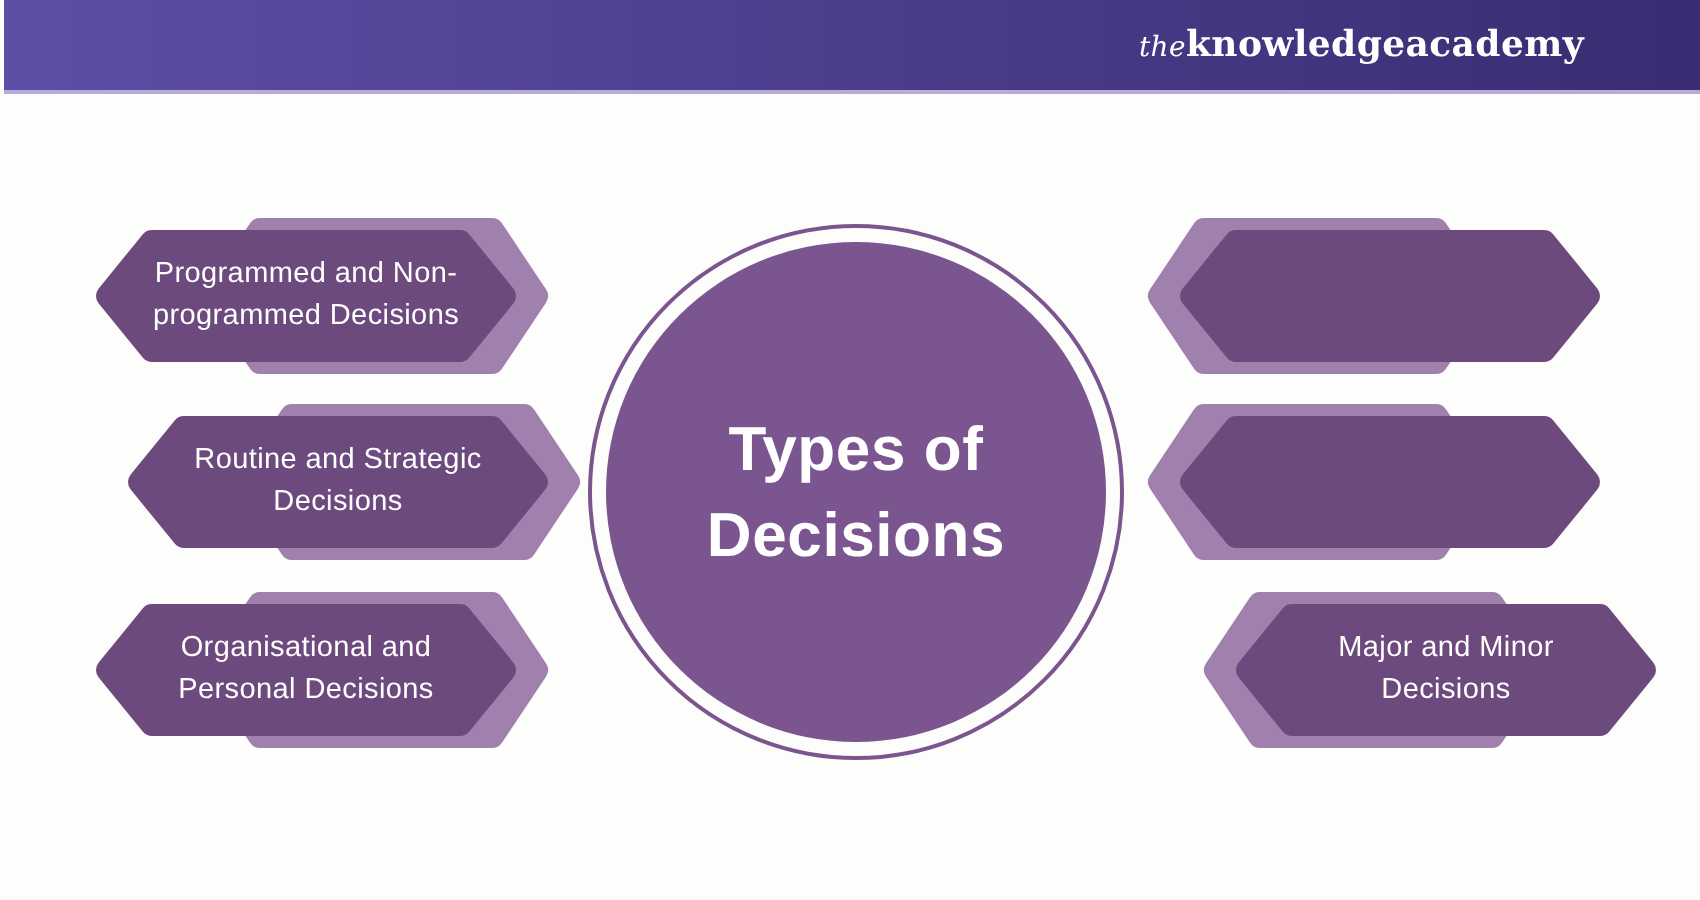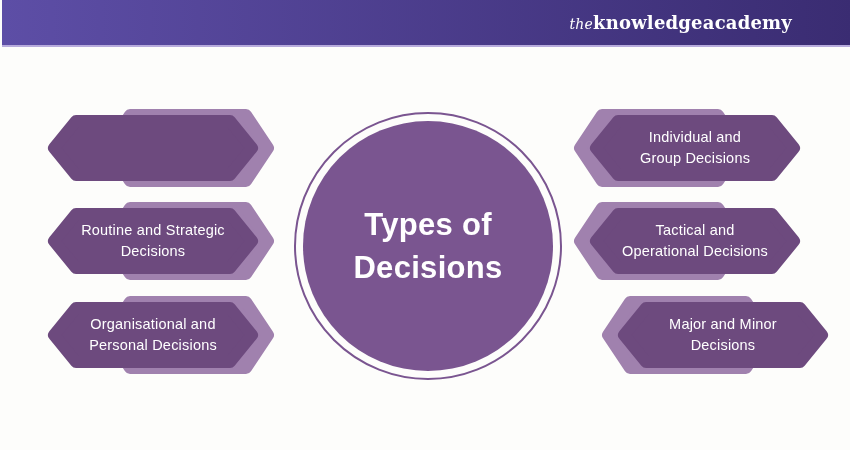--- a/index.html
+++ b/index.html
@@ -65,21 +65,21 @@
     position:absolute;top:7px;height:66px;width:182px;
     display:flex;align-items:center;justify-content:center;
     color:var(--text-light,#fff);
     font-size:14.5px;font-weight:500;line-height:1.45;
     text-align:center;white-space:pre-line;letter-spacing:.2px;
   }
   .hex-item.left .hex-label{left:14px;}
   .hex-item.right .hex-label{left:30px;}
   
   .pos-l1{left:48px;top:108px;}
-  .pos-l2{left:48px;top:201px;}
+  .pos-l2{left:64px;top:201px;}
   .pos-l3{left:48px;top:295px;}
   .pos-r1{left:574px;top:108px;}
   .pos-r2{left:574px;top:201px;}
   .pos-r3{left:602px;top:295px;}
 </style>
 </head>
 <body>
 
 <div class="header">
   <div class="logo">
@@ -92,20 +92,22 @@
     <div class="circle-title">Types of
 Decisions</div>
   </div>
 </div>
 
 <div class="hex-item left pos-l1">
   <svg width="226" height="80" viewBox="0 0 226 80">
     <path class="hex-light-shape" d="M60 40 L82 7 L198 7 L220 40 L198 73 L82 73 Z"></path>
     <path class="hex-dark-shape" d="M6 40 L28 13 L182 13 L204 40 L182 67 L28 67 Z"></path>
   </svg>
+  <div class="hex-label">Programmed and Non-
+programmed Decisions</div>
 </div>
 
 <div class="hex-item left pos-l2">
   <svg width="226" height="80" viewBox="0 0 226 80">
     <path class="hex-light-shape" d="M60 40 L82 7 L198 7 L220 40 L198 73 L82 73 Z"></path>
     <path class="hex-dark-shape" d="M6 40 L28 13 L182 13 L204 40 L182 67 L28 67 Z"></path>
   </svg>
   <div class="hex-label">Routine and Strategic
 Decisions</div>
 </div>
@@ -119,33 +121,29 @@
 Personal Decisions</div>
 </div>
 
 <div class="hex-item right pos-r1">
   <svg width="226" height="80" viewBox="0 0 226 80">
     <g transform="translate(226 0) scale(-1 1)">
       <path class="hex-light-shape" d="M60 40 L82 7 L198 7 L220 40 L198 73 L82 73 Z"></path>
       <path class="hex-dark-shape" d="M6 40 L28 13 L182 13 L204 40 L182 67 L28 67 Z"></path>
     </g>
   </svg>
-  <div class="hex-label">Individual and
-Group Decisions</div>
 </div>
 
 <div class="hex-item right pos-r2">
   <svg width="226" height="80" viewBox="0 0 226 80">
     <g transform="translate(226 0) scale(-1 1)">
       <path class="hex-light-shape" d="M60 40 L82 7 L198 7 L220 40 L198 73 L82 73 Z"></path>
       <path class="hex-dark-shape" d="M6 40 L28 13 L182 13 L204 40 L182 67 L28 67 Z"></path>
     </g>
   </svg>
-  <div class="hex-label">Tactical and
-Operational Decisions</div>
 </div>
 
 <div class="hex-item right pos-r3">
   <svg width="226" height="80" viewBox="0 0 226 80">
     <g transform="translate(226 0) scale(-1 1)">
       <path class="hex-light-shape" d="M60 40 L82 7 L198 7 L220 40 L198 73 L82 73 Z"></path>
       <path class="hex-dark-shape" d="M6 40 L28 13 L182 13 L204 40 L182 67 L28 67 Z"></path>
     </g>
   </svg>
   <div class="hex-label">Major and Minor

